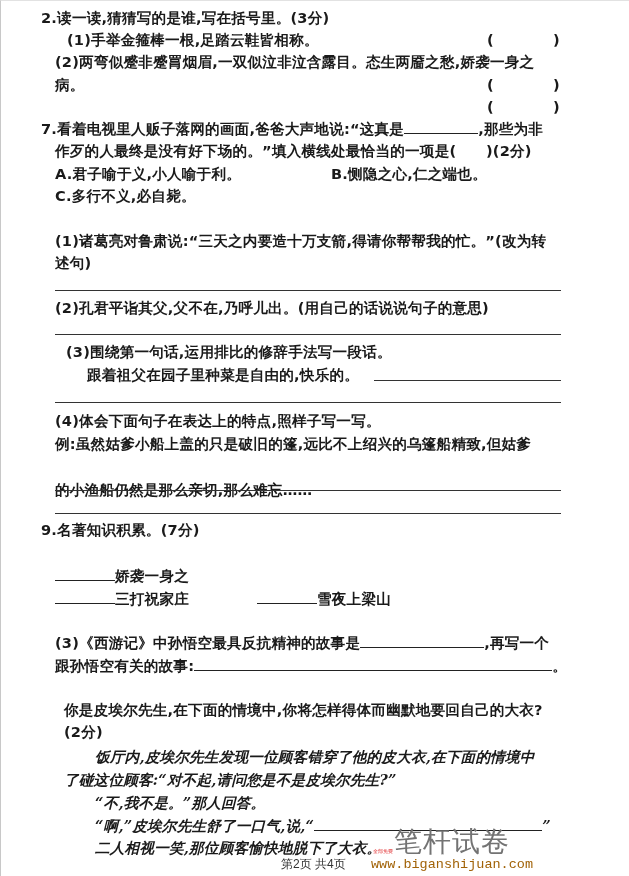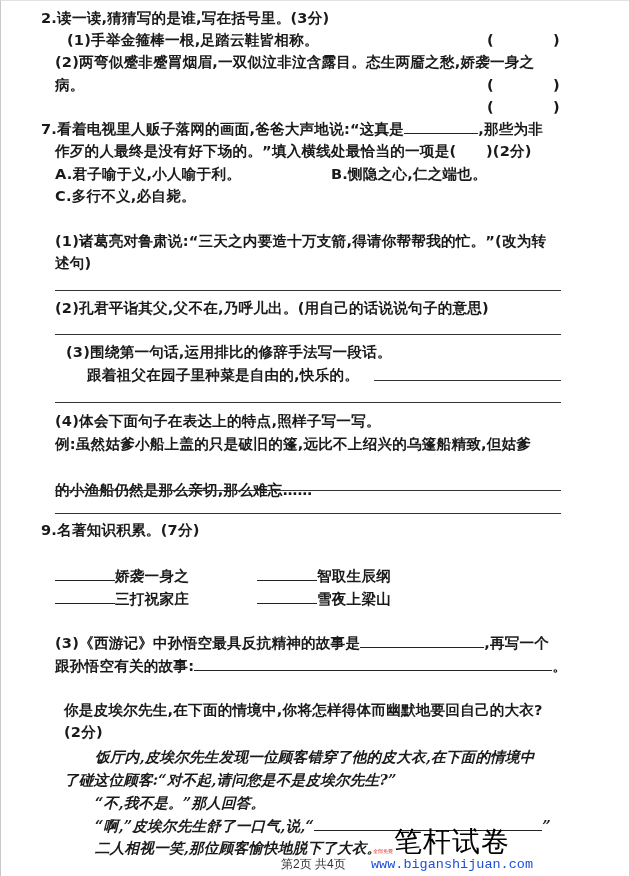--- a/index.html
+++ b/index.html
@@ -25,25 +25,25 @@
   }
   .rule {
     position: absolute; height: 0; border-top: 1.5px solid #333;
   }
   .paren { position: absolute; font-size: 14.6px; font-weight: bold; line-height: 18px; }
   .footer {
     position: absolute; left: 236px; top: 852px; font-size: 12px; color: #333;
     font-family: "Liberation Sans", sans-serif;
   }
   .wm-big {
-    position: absolute; left: 393px; top: 826px; font-size: 28px; color: #000000;
+    position: absolute; left: 393px; top: 826px; font-size: 28px; color: #737373;
     font-family: "DejaVu Sans", sans-serif; letter-spacing: 1px; line-height: 30px;
   }
   .wm-url {
-    position: absolute; left: 309px; top: 852px; font-size: 13.5px; color: #1d4ed8;
+    position: absolute; left: 309px; top: 852px; font-size: 13.5px; color: #a16207;
     font-family: "Liberation Mono", "DejaVu Sans Mono", monospace; line-height: 16px;
   }
   .wm-red {
     position: absolute; left: 310px; top: 845px; font-size: 5px; color: #e0282a;
     font-family: "DejaVu Sans", sans-serif;
   }
 </style>
 </head>
 <body>
 
@@ -80,23 +80,20 @@
   <div class="ln" style="left:54px;top:411px;">(4)体会下面句子在表达上的特点,照样子写一写。</div>
   <div class="ln" style="left:54px;top:434px;">例:虽然姑爹小船上盖的只是破旧的篷,远比不上绍兴的乌篷船精致,但姑爹</div>
   <div class="ln" style="left:54px;top:456px;margin-top:24px;">的小渔船仍然是那么亲切,那么难忘……</div>
   <div class="rule" style="left:54px;width:506px;top:489px;"></div>
   <div class="rule" style="left:54px;width:506px;top:512px;"></div>
 
   <div class="ln" style="left:40px;top:520px;">9.名著知识积累。(7分)</div>
   <div class="ln" style="left:54px;top:565px;">
     <span class="blank" style="width:60px;"></span><span>娇袭一身之</span>
   </div>
-  <div class="ln" style="left:256px;top:565px;">
-    <span class="blank" style="width:60px;"></span><span>智取生辰纲</span>
-  </div>
   <div class="ln" style="left:54px;top:588px;">
     <span class="blank" style="width:60px;"></span><span>三打祝家庄</span>
   </div>
   <div class="ln" style="left:256px;top:588px;">
     <span class="blank" style="width:60px;"></span><span>雪夜上梁山</span>
   </div>
   <div class="ln" style="left:54px;top:632px;">
     <span>(3)《西游记》中孙悟空最具反抗精神的故事是</span><span class="blank" style="width:124px;"></span><span>,再写一个</span>
   </div>
   <div class="ln" style="left:54px;top:655px;">

